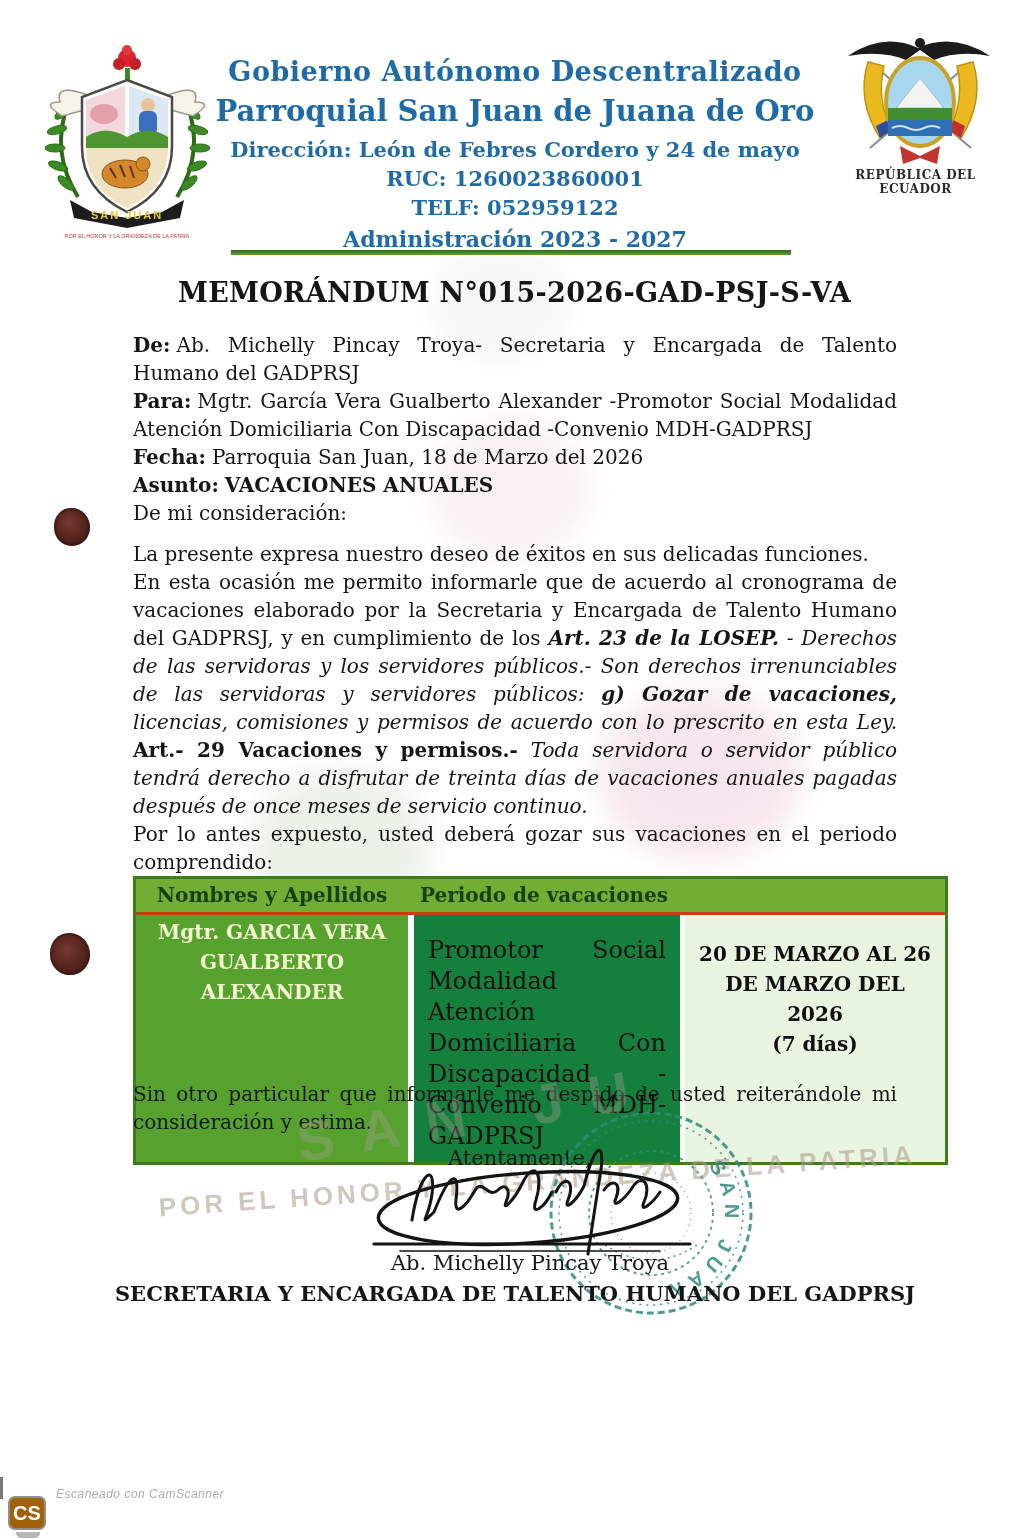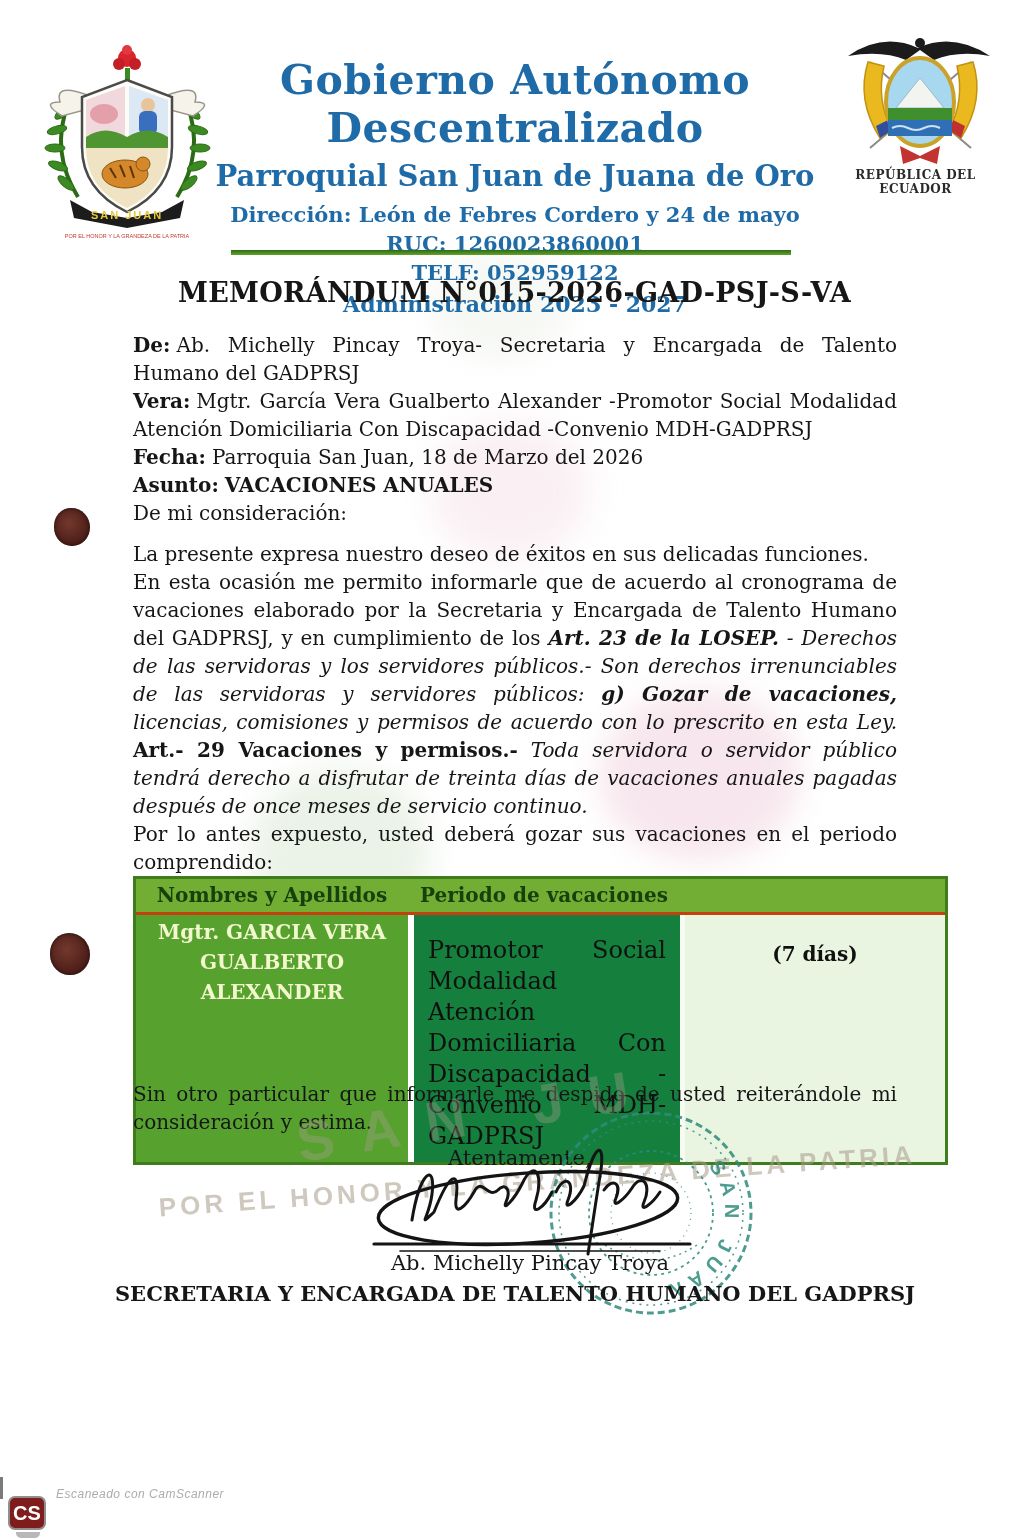--- a/index.html
+++ b/index.html
@@ -9,21 +9,21 @@
   
   .blob{position:absolute;border-radius:50%;filter:blur(16px);}
   .blob.b1{left:600px;top:690px;width:200px;height:170px;background:rgba(228,172,196,.30);}
   .blob.b2{left:430px;top:420px;width:160px;height:140px;background:rgba(232,186,206,.22);}
   .blob.b3{left:250px;top:770px;width:180px;height:160px;background:rgba(178,206,162,.26);}
   .blob.b4{left:560px;top:940px;width:170px;height:130px;background:rgba(198,219,182,.22);}
   .blob.b5{left:430px;top:250px;width:140px;height:110px;background:rgba(210,222,200,.20);}
 
   
   .hdr-center{position:absolute;left:205px;top:56px;width:620px;text-align:center;color:#1f6ba7;font-weight:bold;}
-  .h-org1{font-size:41px;letter-spacing:.5px;}
+  .h-org1{font-size:27px;letter-spacing:.5px;}
   .h-org2{font-size:29px;margin-top:7px;}
   .h-addr{font-size:21px;margin-top:9px;}
   .h-ruc{font-size:21px;margin-top:4px;}
   .h-telf{font-size:21px;margin-top:4px;}
   .h-admin{font-size:22px;margin-top:6px;}
   .h-underline{position:absolute;left:231px;top:250px;width:560px;height:5px;
                background:linear-gradient(#2c6b16,#63a32b);}
   .crest-left{position:absolute;left:30px;top:42px;}
   .seal-right{position:absolute;left:838px;top:30px;}
   .seal-caption{position:absolute;left:818px;top:168px;width:195px;text-align:center;
@@ -73,21 +73,21 @@
 
   
   .stain{position:absolute;border-radius:48% 52% 50% 50%;
          background:radial-gradient(circle at 42% 40%, #74382e 0%, #53231c 55%, #3d1712 100%);
          box-shadow:inset 0 0 4px rgba(0,0,0,.6);}
   .stain.s1{left:54px;top:508px;width:36px;height:38px;}
   .stain.s2{left:50px;top:933px;width:40px;height:42px;}
   .edge-mark{position:absolute;left:0;top:1477px;width:3px;height:22px;background:#7a7a7a;}
 
   
-  .cs-badge{position:absolute;left:8px;top:1496px;width:38px;height:34px;background:#7f1d1d;
+  .cs-badge{position:absolute;left:8px;top:1496px;width:38px;height:34px;background:#a16207;
             border:2px solid #8f8f8f;border-radius:7px;color:#ffffff;
             font-family:"Liberation Sans",sans-serif;font-weight:bold;font-size:20px;
             display:flex;align-items:center;justify-content:center;box-sizing:border-box;}
   .cs-foot{position:absolute;left:16px;top:1532px;width:24px;height:6px;background:#b8b8b8;
            border-radius:0 0 5px 5px;}
   .cs-text{position:absolute;left:56px;top:1487px;font-family:"Liberation Sans",sans-serif;
            font-size:12px;font-style:italic;color:#acacac;letter-spacing:.5px;}
 </style>
 </head>
 <body>
@@ -176,41 +176,42 @@
     <path d="M54,98 q8,-4 16,0 q8,4 16,0 q8,-4 16,0" stroke="#cfe4f2" stroke-width="2" fill="none"></path>
 
     <path d="M62,116 L82,126 L102,116 L99,134 L82,128 L65,134 Z" fill="#c23430"></path>
   </svg>
   <div class="seal-caption">REPÚBLICA DEL ECUADOR</div>
 
   <div class="memo-title">MEMORÁNDUM N°015-2026-GAD-PSJ-S-VA</div>
 
   <div class="meta">
     <p><span class="lbl">De:</span><span>Ab. Michelly Pincay Troya- Secretaria y Encargada de Talento Humano del GADPRSJ</span></p>
-    <p><span class="lbl">Vera:</span><span>Mgtr. García Vera Gualberto Alexander -Promotor Social Modalidad Atención Domiciliaria Con Discapacidad -Convenio MDH-GADPRSJ</span></p>
+    <p><span class="lbl">Para:</span><span>Mgtr. García Vera Gualberto Alexander -Promotor Social Modalidad Atención Domiciliaria Con Discapacidad -Convenio MDH-GADPRSJ</span></p>
     <p><span class="lbl">Fecha:</span><span>Parroquia San Juan, 18 de Marzo del 2026</span></p>
     <p><span class="lbl">Asunto:</span><span class="asunto-val">VACACIONES ANUALES</span></p>
     <p>De mi consideración:</p>
   </div>
 
   <div class="bodytext">
     <p>La presente expresa nuestro deseo de éxitos en sus delicadas funciones.</p>
     <p><span>En esta ocasión me permito informarle que de acuerdo al cronograma de vacaciones elaborado por la Secretaria y Encargada de Talento Humano del GADPRSJ, y en cumplimiento de los </span><span class="bi">Art. 23 de la LOSEP.</span><span class="it"> - </span><span class="it">Derechos de las servidoras y los servidores públicos.- Son derechos irrenunciables de las servidoras y servidores públicos: </span><span class="bi">g) Gozar de vacaciones,</span><span class="it"> licencias, comisiones y permisos de acuerdo con lo prescrito en esta Ley. </span><span class="bo">Art.- 29 Vacaciones y permisos.-</span><span class="it"> Toda servidora o servidor público tendrá derecho a disfrutar de treinta días de vacaciones anuales pagadas después de once meses de servicio continuo.</span></p>
     <p>Por lo antes expuesto, usted deberá gozar sus vacaciones en el periodo comprendido:</p>
   </div>
 
   <div class="doc-table">
     <div class="t-head">
       <div class="th">Nombres y Apellidos</div>
       <div class="th">Periodo de vacaciones</div>
     </div>
     <div class="t-body">
       <div class="td-name">Mgtr. GARCIA VERA GUALBERTO ALEXANDER</div>
       <div class="td-cargo">Promotor Social Modalidad Atención Domiciliaria Con Discapacidad -Convenio MDH-GADPRSJ</div>
       <div class="td-period">
+        <div>20 DE MARZO AL 26 DE MARZO DEL 2026</div>
         <div>(7 días)</div>
       </div>
     </div>
   </div>
 
   <div class="closing">
     <p>Sin otro particular que informarle me despido de usted reiterándole mi consideración y estima.</p>
   </div>
   <div class="valediction">Atentamente,</div>
 

